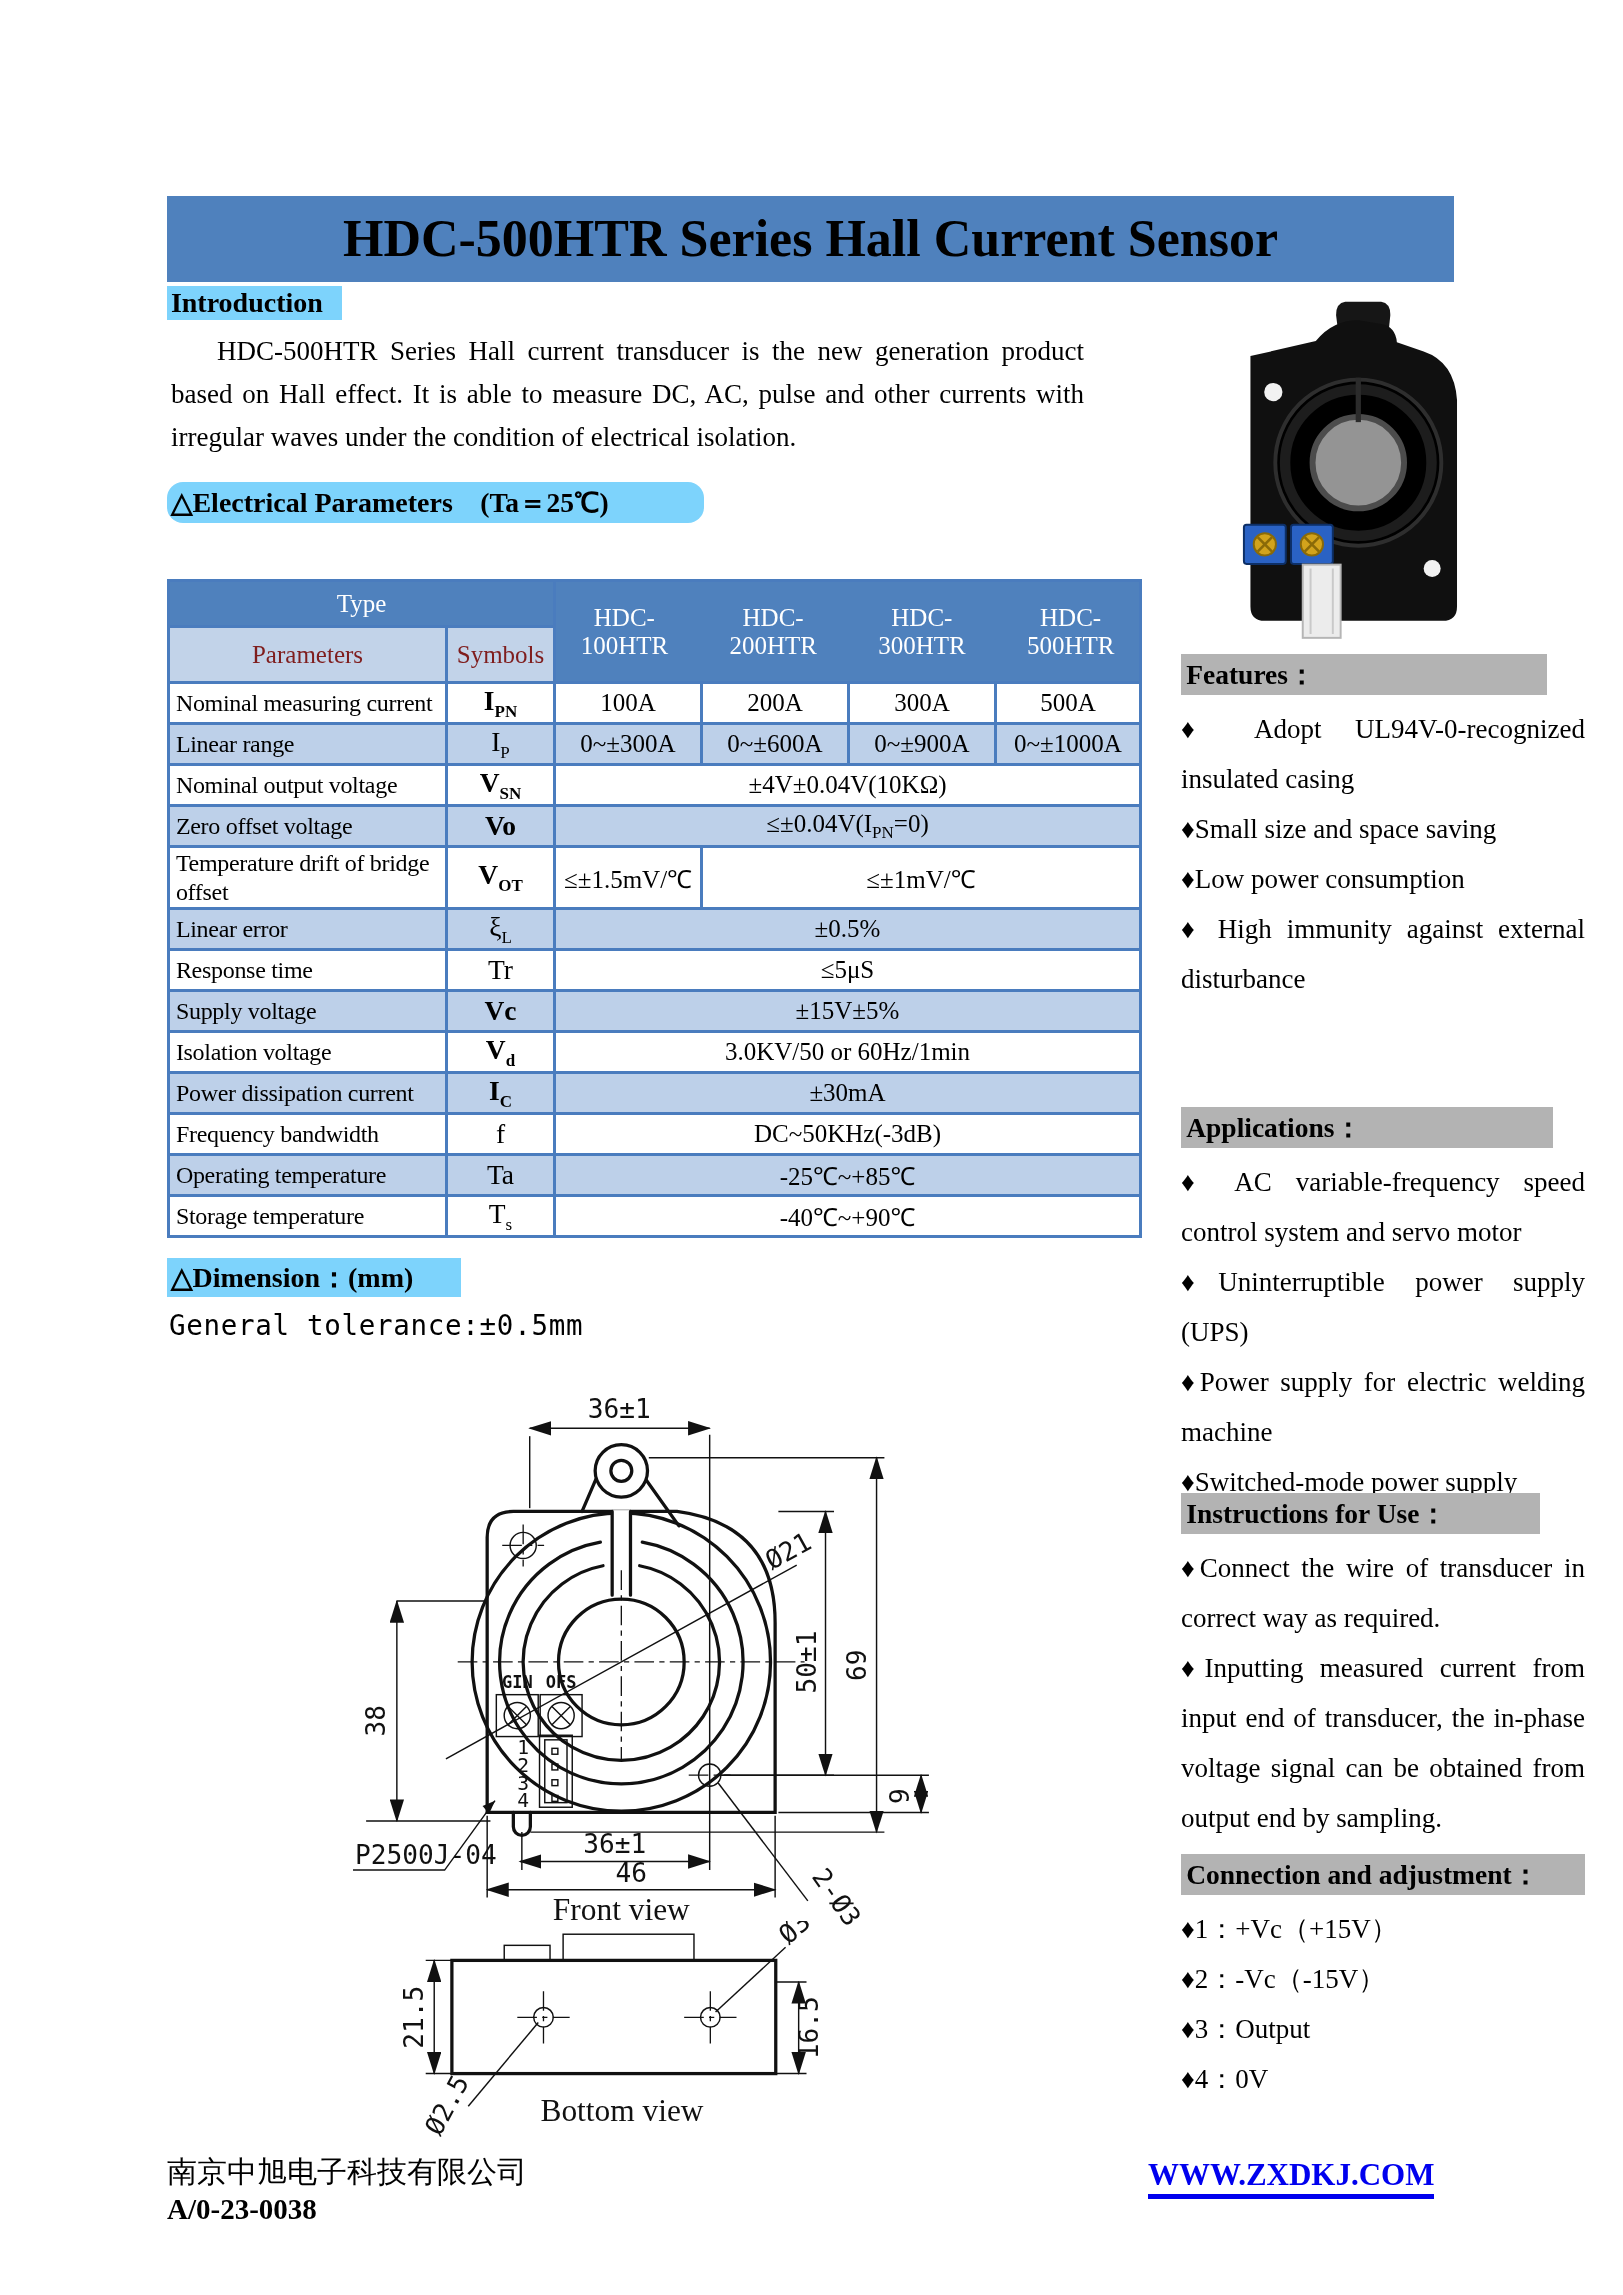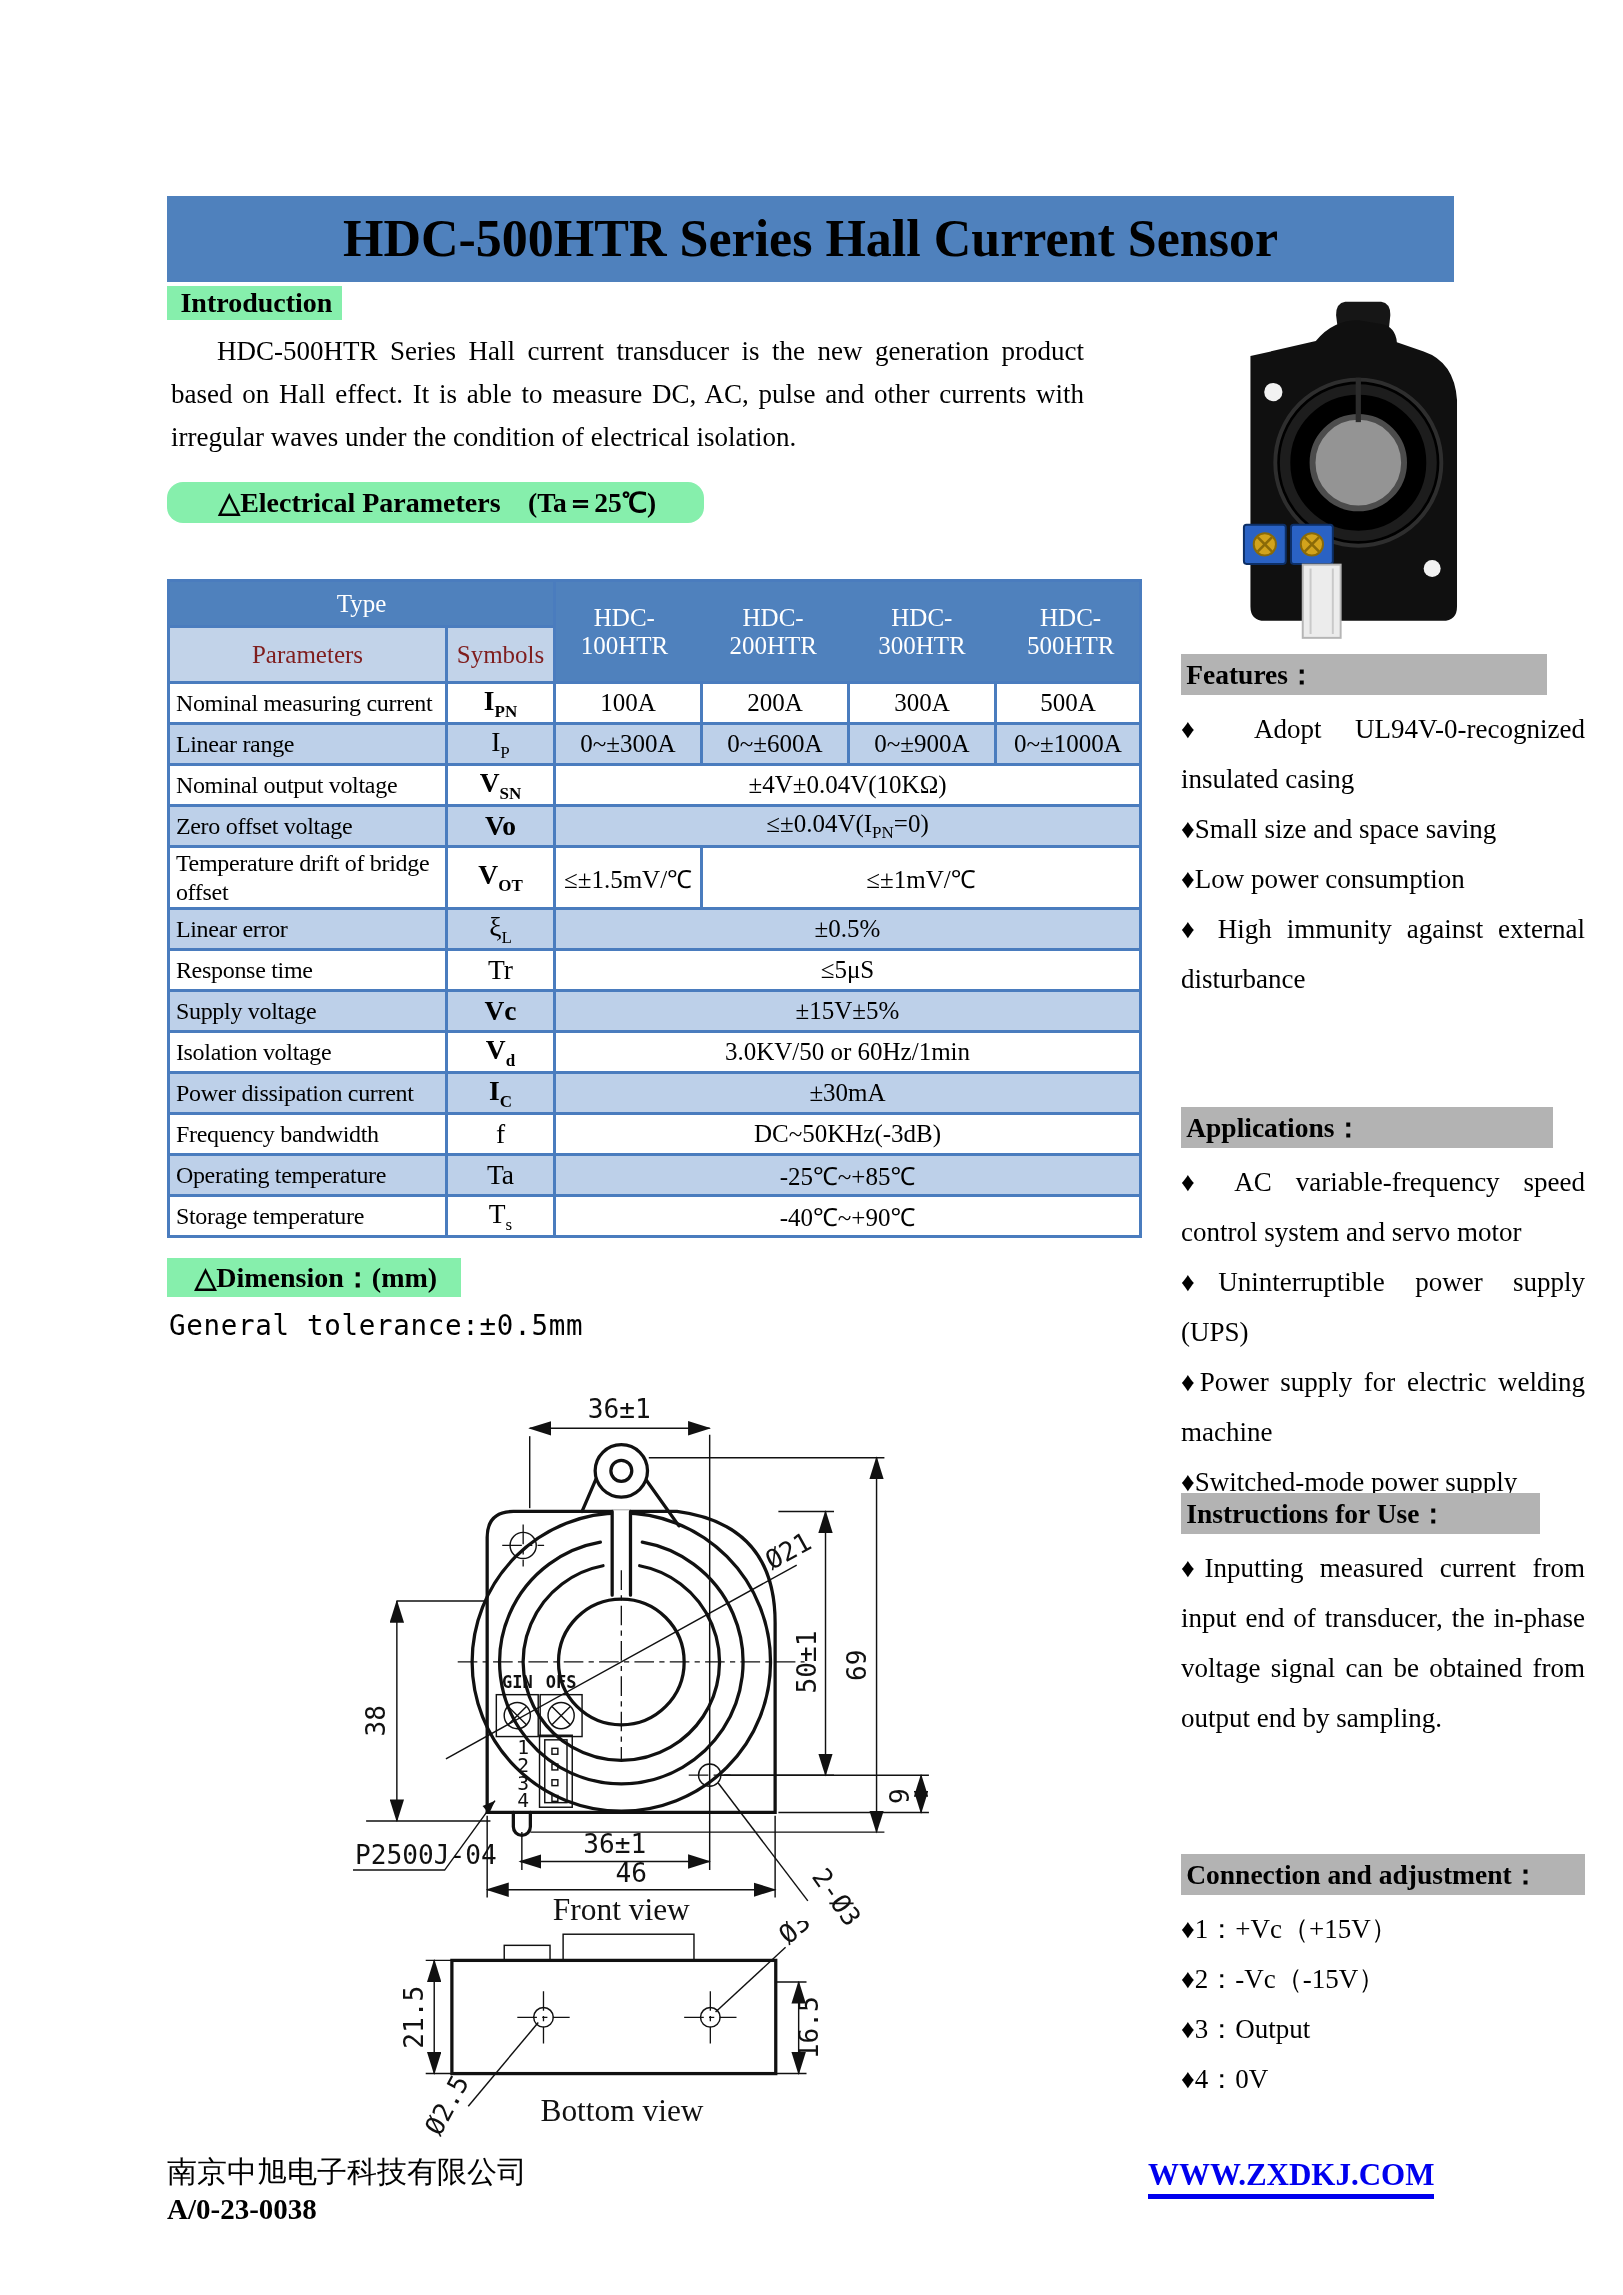--- a/index.html
+++ b/index.html
@@ -5,22 +5,22 @@
   html,body{margin:0;padding:0;background:#ffffff;}
   .page{position:relative;width:1623px;height:2295px;background:#fff;overflow:hidden;
         font-family:"Liberation Serif",serif;color:#000;}
 
   
   .banner{position:absolute;left:167px;top:196px;width:1287px;height:86px;background:#4f81bd;}
   .banner .title{display:block;width:100%;text-align:center;line-height:86px;
                  font-size:52px;font-weight:bold;color:#000;}
 
   
-  .band{position:absolute;background:#86efac;color:#000;font-weight:bold;
-        font-size:28px;display:flex;align-items:center;padding-left:3.9px;box-sizing:border-box;justify-content:center;}
+  .band{position:absolute;background:#7dd3fc;color:#000;font-weight:bold;
+        font-size:28px;display:flex;align-items:center;padding-left:3.9px;box-sizing:border-box;}
   .band .suffix{font-weight:bold;font-size:27.5px;}
 
   
   .intro{position:absolute;left:167px;top:326px;width:913px;font-size:27px;line-height:43px;
          text-align:justify;text-indent:46px;margin:4px;}
 
   
   .elec{position:absolute;left:167px;top:579px;border-collapse:collapse;table-layout:fixed;}
   .elec td{border:3.3px solid #4a7cbe;font-size:25px;text-align:center;vertical-align:middle;
            padding:0 3.9px;box-sizing:border-box;}
@@ -377,20 +377,21 @@
       <div class="side-items">
         <p class="side-item">♦ AC variable-frequency speed control system and servo motor</p>
         <p class="side-item">♦Uninterruptible power supply (UPS)</p>
         <p class="side-item">♦Power supply for electric welding machine</p>
         <p class="side-item">♦Switched-mode power supply</p>
       </div>
     </div>
   <div class="side-sec sec-instructions" id="sec-instructions">
       <div class="side-h">Instructions for Use：</div>
       <div class="side-items">
+        <p class="side-item">♦Connect the wire of transducer in correct way as required.</p>
         <p class="side-item">♦Inputting measured current from input end of transducer, the in-phase voltage signal can be obtained from output end by sampling.</p>
       </div>
     </div>
   <div class="side-sec sec-connection" id="sec-connection">
       <div class="side-h">Connection and adjustment：</div>
       <div class="side-items">
         <p class="side-item">♦1：+Vc（+15V）</p>
         <p class="side-item">♦2：-Vc（-15V）</p>
         <p class="side-item">♦3：Output</p>
         <p class="side-item">♦4：0V</p>

